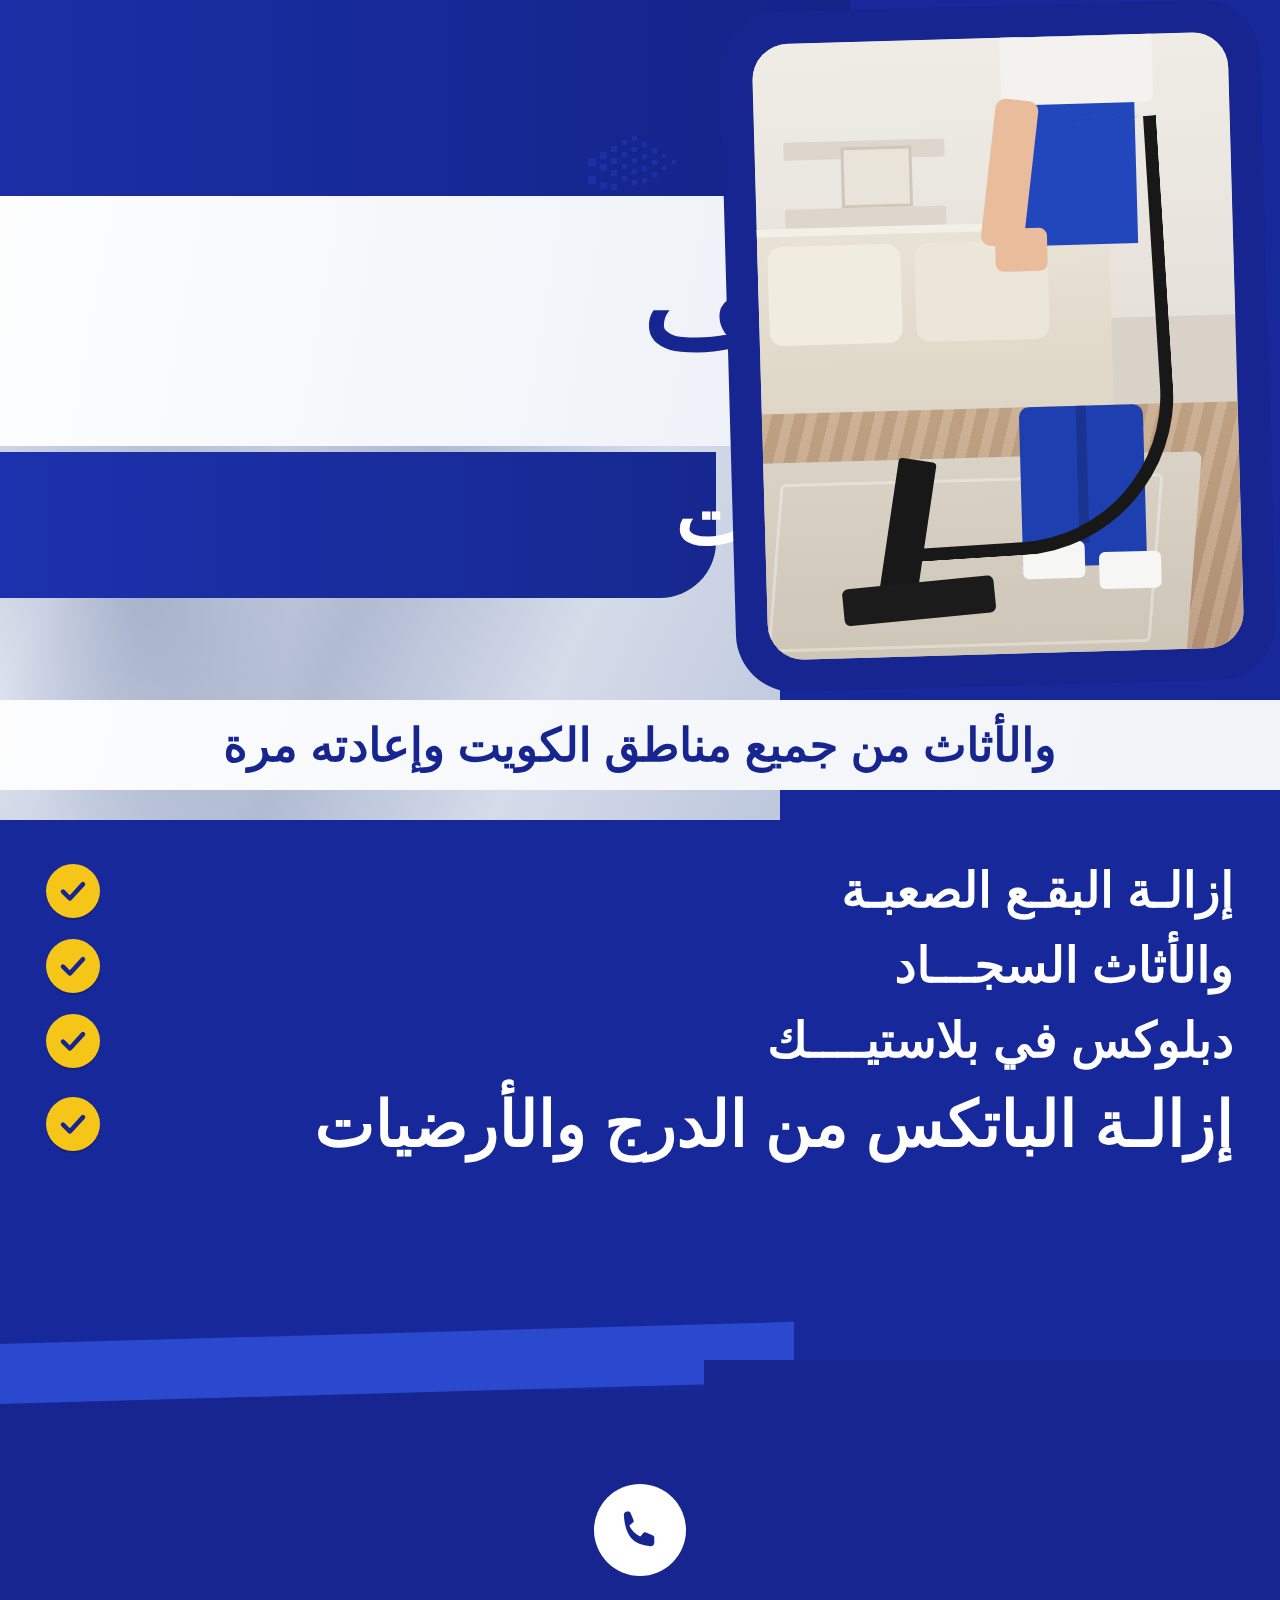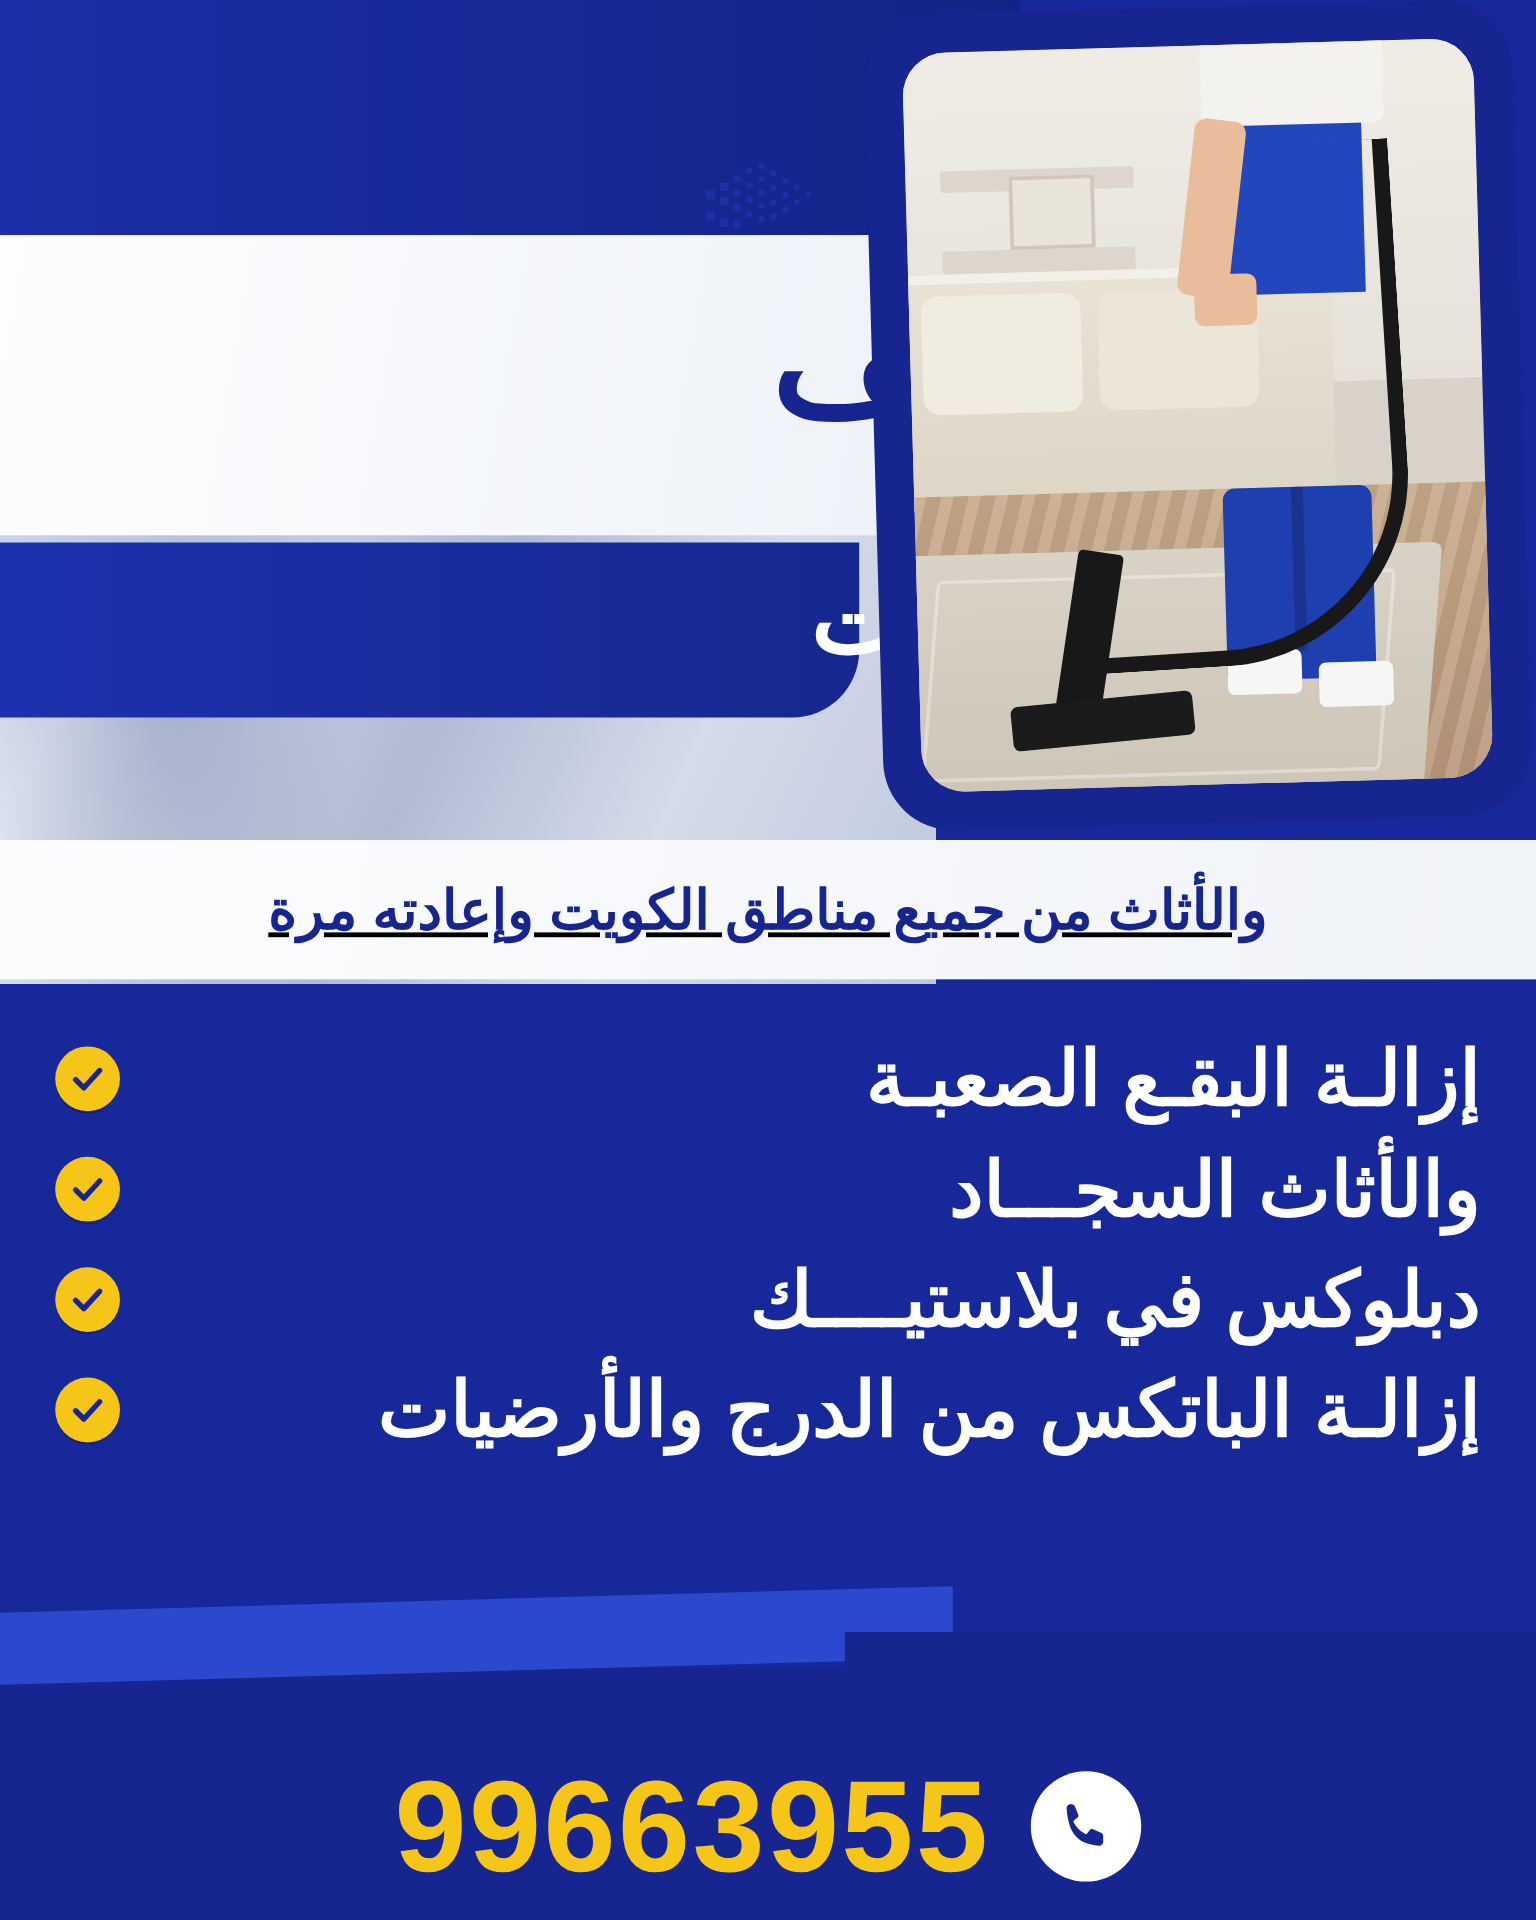--- a/index.html
+++ b/index.html
@@ -263,26 +263,25 @@
   }
   .ph-head {
     position: absolute; top: 88%; left: 16%; width: 32%; height: 6%;
     background: #1b1b1b; border-radius: 6px; transform: rotate(-4deg);
   }
 
   
   .tagline-strip {
     position: absolute;
     top: 700px; left: 0; right: 0;
-    height: 116px;
+    height: 90px;
     background: #f2f4f8;
     display: flex;
     align-items: center;
     justify-content: center;
-    text-decoration: underline;
   }
   .tagline-strip::before {
     content:"";
     position: absolute; inset: 0;
     background: linear-gradient(100deg, rgba(255,255,255,0.75), rgba(240,243,248,0.95));
   }
   .tagline-text {
     position: relative;
     font-size: 46px;
     font-weight: bold;
@@ -318,21 +317,21 @@
     width: 54px; height: 54px;
     border-radius: 50%;
     background: #f5c518;
     display: flex; align-items: center; justify-content: center;
     box-shadow: 0 2px 0 rgba(0,0,0,0.18);
   }
   .check svg { width: 30px; height: 30px; display:block; }
   .feature-text {
     flex: 1 1 auto;
     text-align: right;
-    font-size: 64px;
+    font-size: 49px;
     font-weight: bold;
     color: #ffffff;
     direction: rtl;
     letter-spacing: -0.5px;
     white-space: nowrap;
   }
   .feature-row.small .feature-text { font-size: 64px; }
 
   
   .footer-wedge {
@@ -511,16 +510,15 @@
 
   </div>
 
   <div class="footer-wedge"></div>
   <div class="phone-row">
     <span class="phone-badge">
       <svg viewBox="0 0 24 24" xmlns="http://www.w3.org/2000/svg">
         <path d="M6.6 3.5c.5 0 .9.3 1.1.8l1.3 3.1c.2.5.05 1-.35 1.3l-1.3 1c-.2.15-.25.4-.15.6 1 2 2.6 3.6 4.6 4.6.2.1.45.05.6-.15l1-1.3c.3-.4.8-.55 1.3-.35l3.1 1.3c.5.2.8.6.8 1.1v2.4c0 .9-.75 1.65-1.65 1.55C8.9 18.7 5.3 15.1 4.55 5.15 4.45 4.25 5.2 3.5 6.1 3.5z" fill="#16258f"></path>
       </svg>
     </span>
-    <span class="phone-number">99663955</span>
   </div>
 
 </div>
 
 </body></html>

